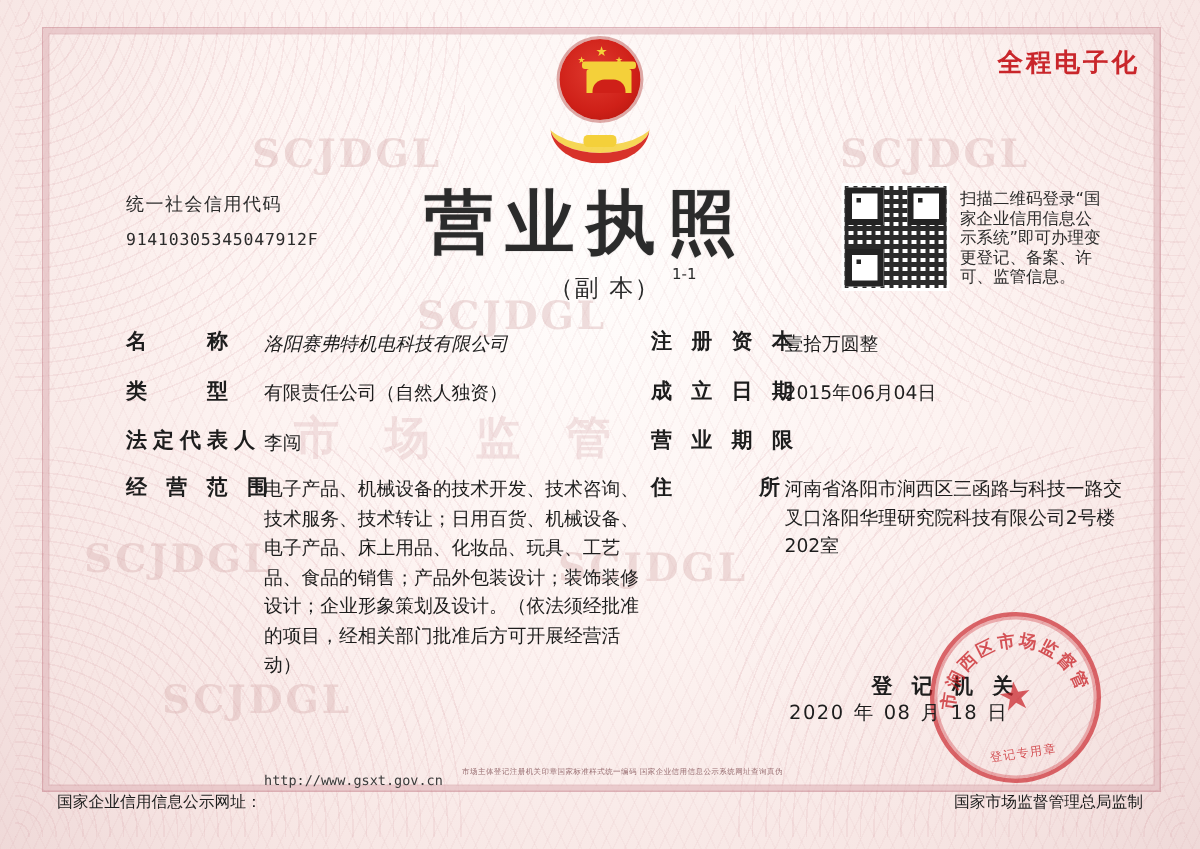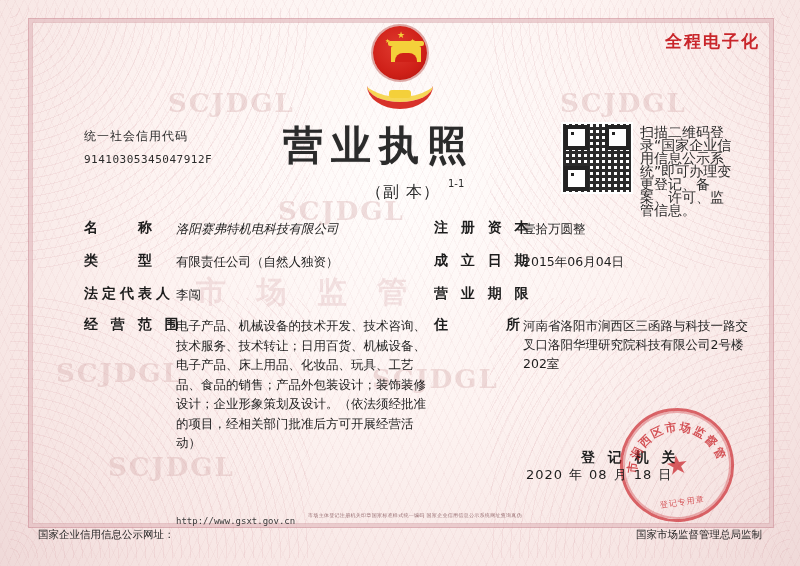--- a/index.html
+++ b/index.html
@@ -128,21 +128,21 @@
     color: #c9262b;
     font-size: 17px;
     font-weight: bold;
     letter-spacing: 2px;
     font-family: "DejaVu Sans", "Liberation Sans", sans-serif;
   }
 
   .title {
     position: absolute;
     left: 283px; top: 118px;
-    font-size: 40px;
+    font-size: 46px;
     font-weight: bold;
     letter-spacing: 8px;
     color: #2b2b2b;
     font-family: Liberation Sans, sans-serif;
     text-shadow: 0 0 1px rgba(0,0,0,0.25);
   }
   .subtitle {
     position: absolute;
     left: 366px; top: 182px;
     font-size: 16px;
@@ -204,21 +204,21 @@
     width: 3px; height: 3px;
     background: #111;
   }
   .qr-eye.tl { left: 1px; top: 1px; }
   .qr-eye.tr { right: 1px; top: 1px; }
   .qr-eye.bl { left: 1px; bottom: 1px; }
   .qr-text {
     position: absolute;
     left: 640px; top: 126px;
     width: 96px;
-    font-size: 14px;
+    font-size: 11px;
     line-height: 13px;
     color: #2b2b2b;
   }
 
   
   .field-label {
     position: absolute;
     font-size: 14px;
     font-weight: bold;
     color: #1d1d1d;

